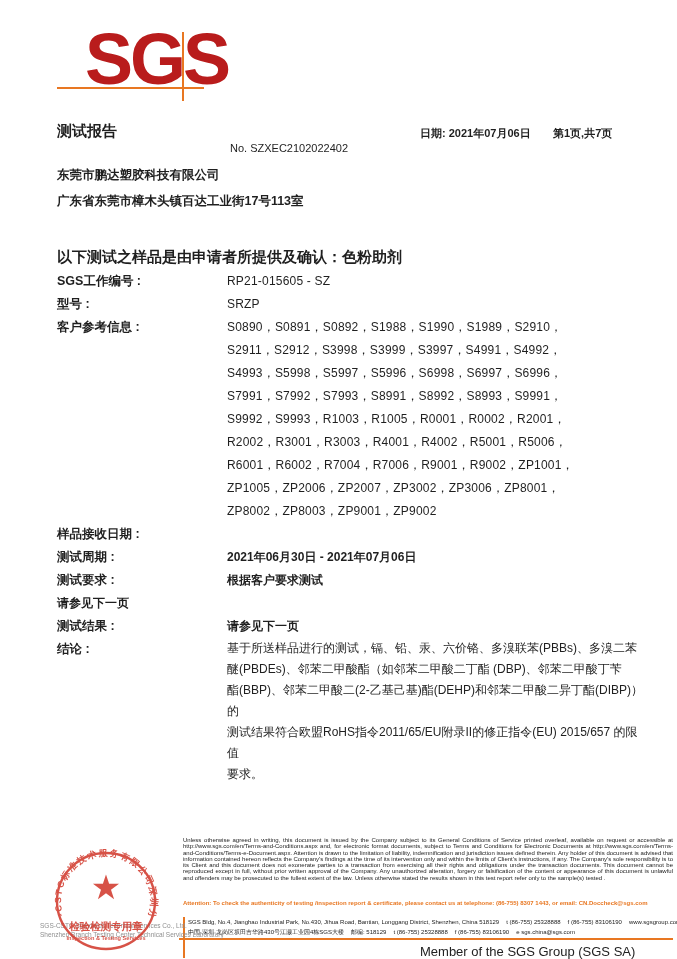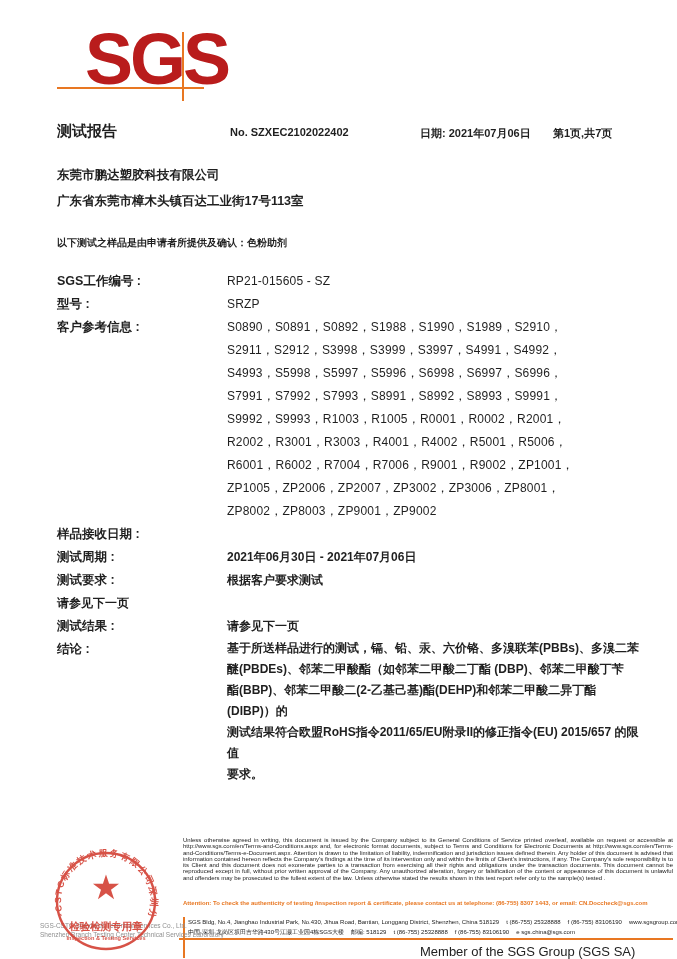--- a/index.html
+++ b/index.html
@@ -7,39 +7,39 @@
   .page{position:relative;width:677px;height:959px;background:#ffffff;overflow:hidden;}
 
   
   .logo{position:absolute;left:85px;top:30px;z-index:1;}
   .logo .sgs{font-size:72px;font-weight:700;letter-spacing:-3px;color:#b91c1c;line-height:58px;}
   .logo-hline{position:absolute;left:57px;top:87px;width:147px;height:1.5px;background:#e87722;}
   .logo-vline{position:absolute;left:182px;top:32px;width:1.5px;height:69px;background:#e87722;}
 
   
   .hdr-title{position:absolute;left:57px;top:122px;font-size:15px;font-weight:700;}
-  .hdr-no{position:absolute;left:230px;top:126px;font-size:11px;font-weight:700;}
+  .hdr-no{position:absolute;left:230px;top:142px;font-size:11px;font-weight:400;}
   .hdr-date{position:absolute;left:420px;top:126px;font-size:11px;font-weight:600;}
   .hdr-page{position:absolute;left:553px;top:126px;font-size:11px;font-weight:600;}
 
   
   .applicant{position:absolute;left:57px;top:162px;font-size:12.5px;font-weight:700;line-height:26px;}
 
   
-  .statement{position:absolute;left:57px;top:236px;font-size:10px;font-weight:700;}
+  .statement{position:absolute;left:57px;top:248px;font-size:15px;font-weight:700;}
 
   
   .fields{position:absolute;left:57px;top:270px;width:586px;}
   .row{display:flex;align-items:flex-start;}
   .lbl{flex:none;width:170px;font-size:12.5px;font-weight:700;line-height:23px;}
   .val{flex:1;font-size:12px;line-height:23px;}
   .val-en{font-weight:400;letter-spacing:.2px;}
   .val-cn{font-weight:600;}
   .ref-line{line-height:23px;font-weight:400;letter-spacing:.2px;}
-  .concl-line{line-height:21px;font-weight:700;font-size:12px;}
+  .concl-line{line-height:21px;font-weight:400;font-size:12px;}
 
   
   .legal{position:absolute;left:183px;top:837px;width:490px;font-size:6px;line-height:6.3px;
          text-align:justify;color:#1c1c1c;font-weight:500;}
   .attention{position:absolute;left:183px;top:900px;width:490px;font-size:6px;line-height:6.4px;
          color:#e87722;font-weight:700;}
   .addr{position:absolute;left:188px;top:918px;width:482px;font-size:6px;color:#1c1c1c;}
   .addr-row{display:flex;gap:7px;line-height:9.5px;white-space:nowrap;}
   .addr-row span{flex:none;}
   .foot-hline{position:absolute;left:179px;top:938px;width:494px;height:1.5px;background:#e87722;}

